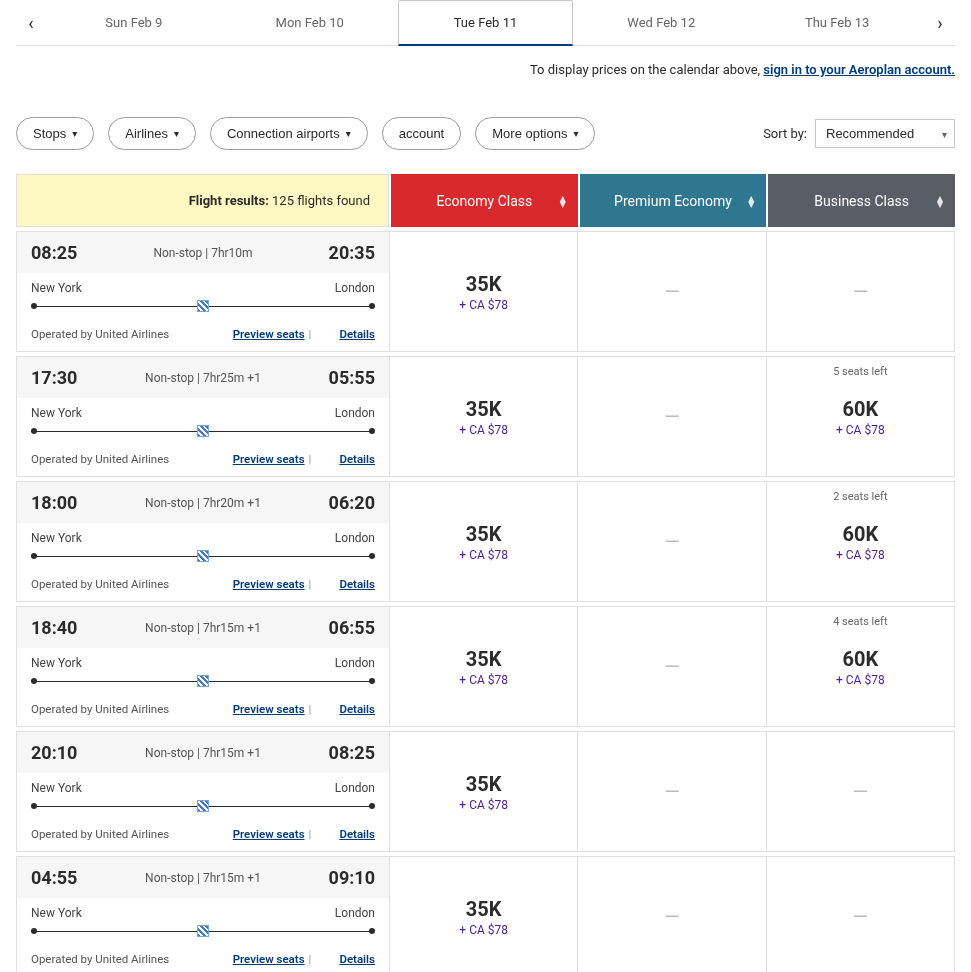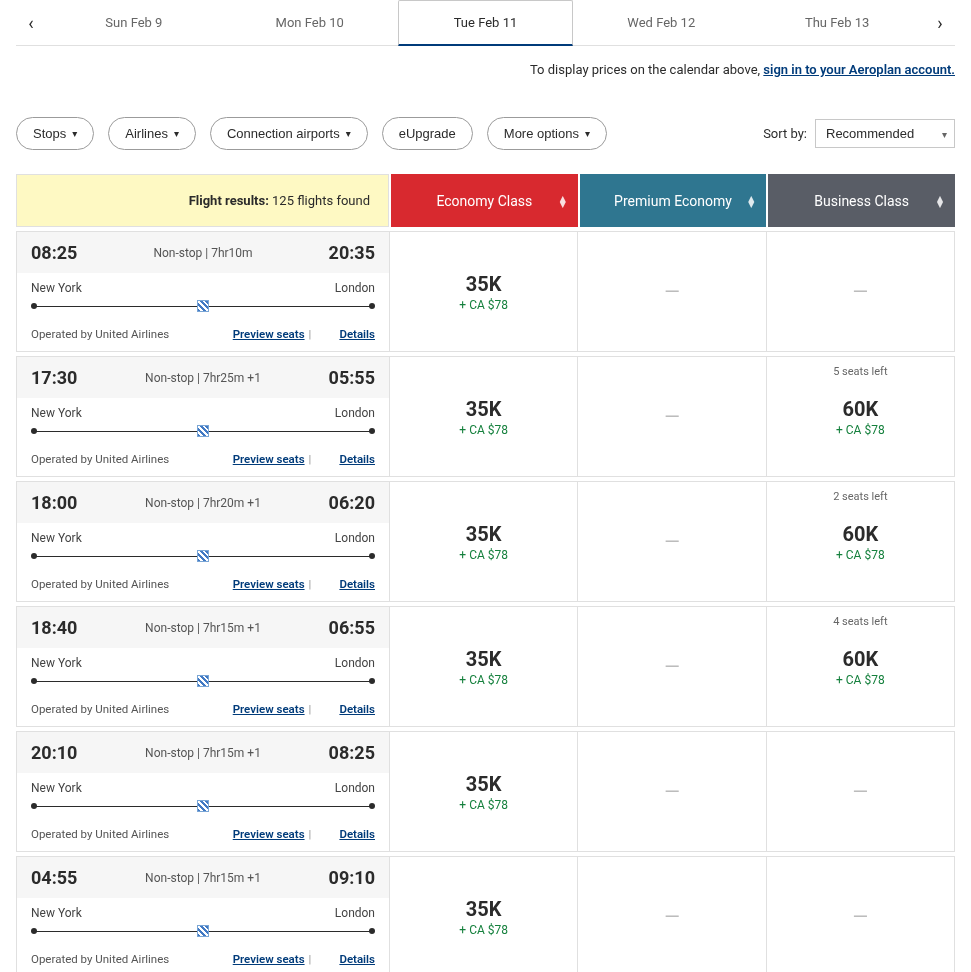--- a/index.html
+++ b/index.html
@@ -50,21 +50,21 @@
 .timeline .dot.right { right: 0; }
 .timeline .mid-icon { position: absolute; left: 50%; top: 50%; transform: translate(-50%,-50%); width: 12px; height: 12px; background: repeating-linear-gradient(45deg,#4179c4,#4179c4 2px,#fff 2px,#fff 4px); border:1px solid #7aa6d6; }
 .flight-info-bot { display: flex; justify-content: space-between; align-items: center; padding: 10px 14px 10px; font-size: 11.5px; color: #555; }
 .flight-info-bot .links a { color: #003b7a; font-weight: 600; text-decoration: underline; font-size: 11.5px; padding-left: 24px; }
 .flight-info-bot .links .sep { color: #999; margin: 0 4px; }
 
 .price-cell { flex: 1; border-right: 1px solid #e0e0e0; display: flex; flex-direction: column; align-items: center; justify-content: center; cursor: pointer; position: relative; }
 .price-cell:last-child { border-right: none; }
 .seats-left { font-size: 11px; color: #666; position: absolute; top: 8px; width: 100%; text-align: center; }
 .points { font-size: 20px; font-weight: 700; color: #2b2b2b; }
-.surcharge { font-size: 12px; color: #15803d; margin-top: 2px; }
+.surcharge { font-size: 12px; color: #4c1d95; margin-top: 2px; }
 .dash { font-size: 20px; color: #bcbcbc; }
 </style>
 </head>
 <body>
 
 <div class="container">
 
   <div class="date-tabs">
     <div class="date-nav">
       <span>‹</span>
@@ -92,21 +92,21 @@
     </button>
     <button class="filter-pill">
       <span>Airlines</span>
         <span class="caret">▾</span>
     </button>
     <button class="filter-pill">
       <span>Connection airports</span>
         <span class="caret">▾</span>
     </button>
     <button class="filter-pill">
-      <span>eUpgrade</span>
+      <span>account</span>
     </button>
     <button class="filter-pill">
       <span>More options</span>
         <span class="caret">▾</span>
     </button>
     <div class="sort-wrap">
       <span>Sort by:</span>
       <div class="sort-wrap-inner">
         <select class="sort-select">
           <option>Recommended</option>

